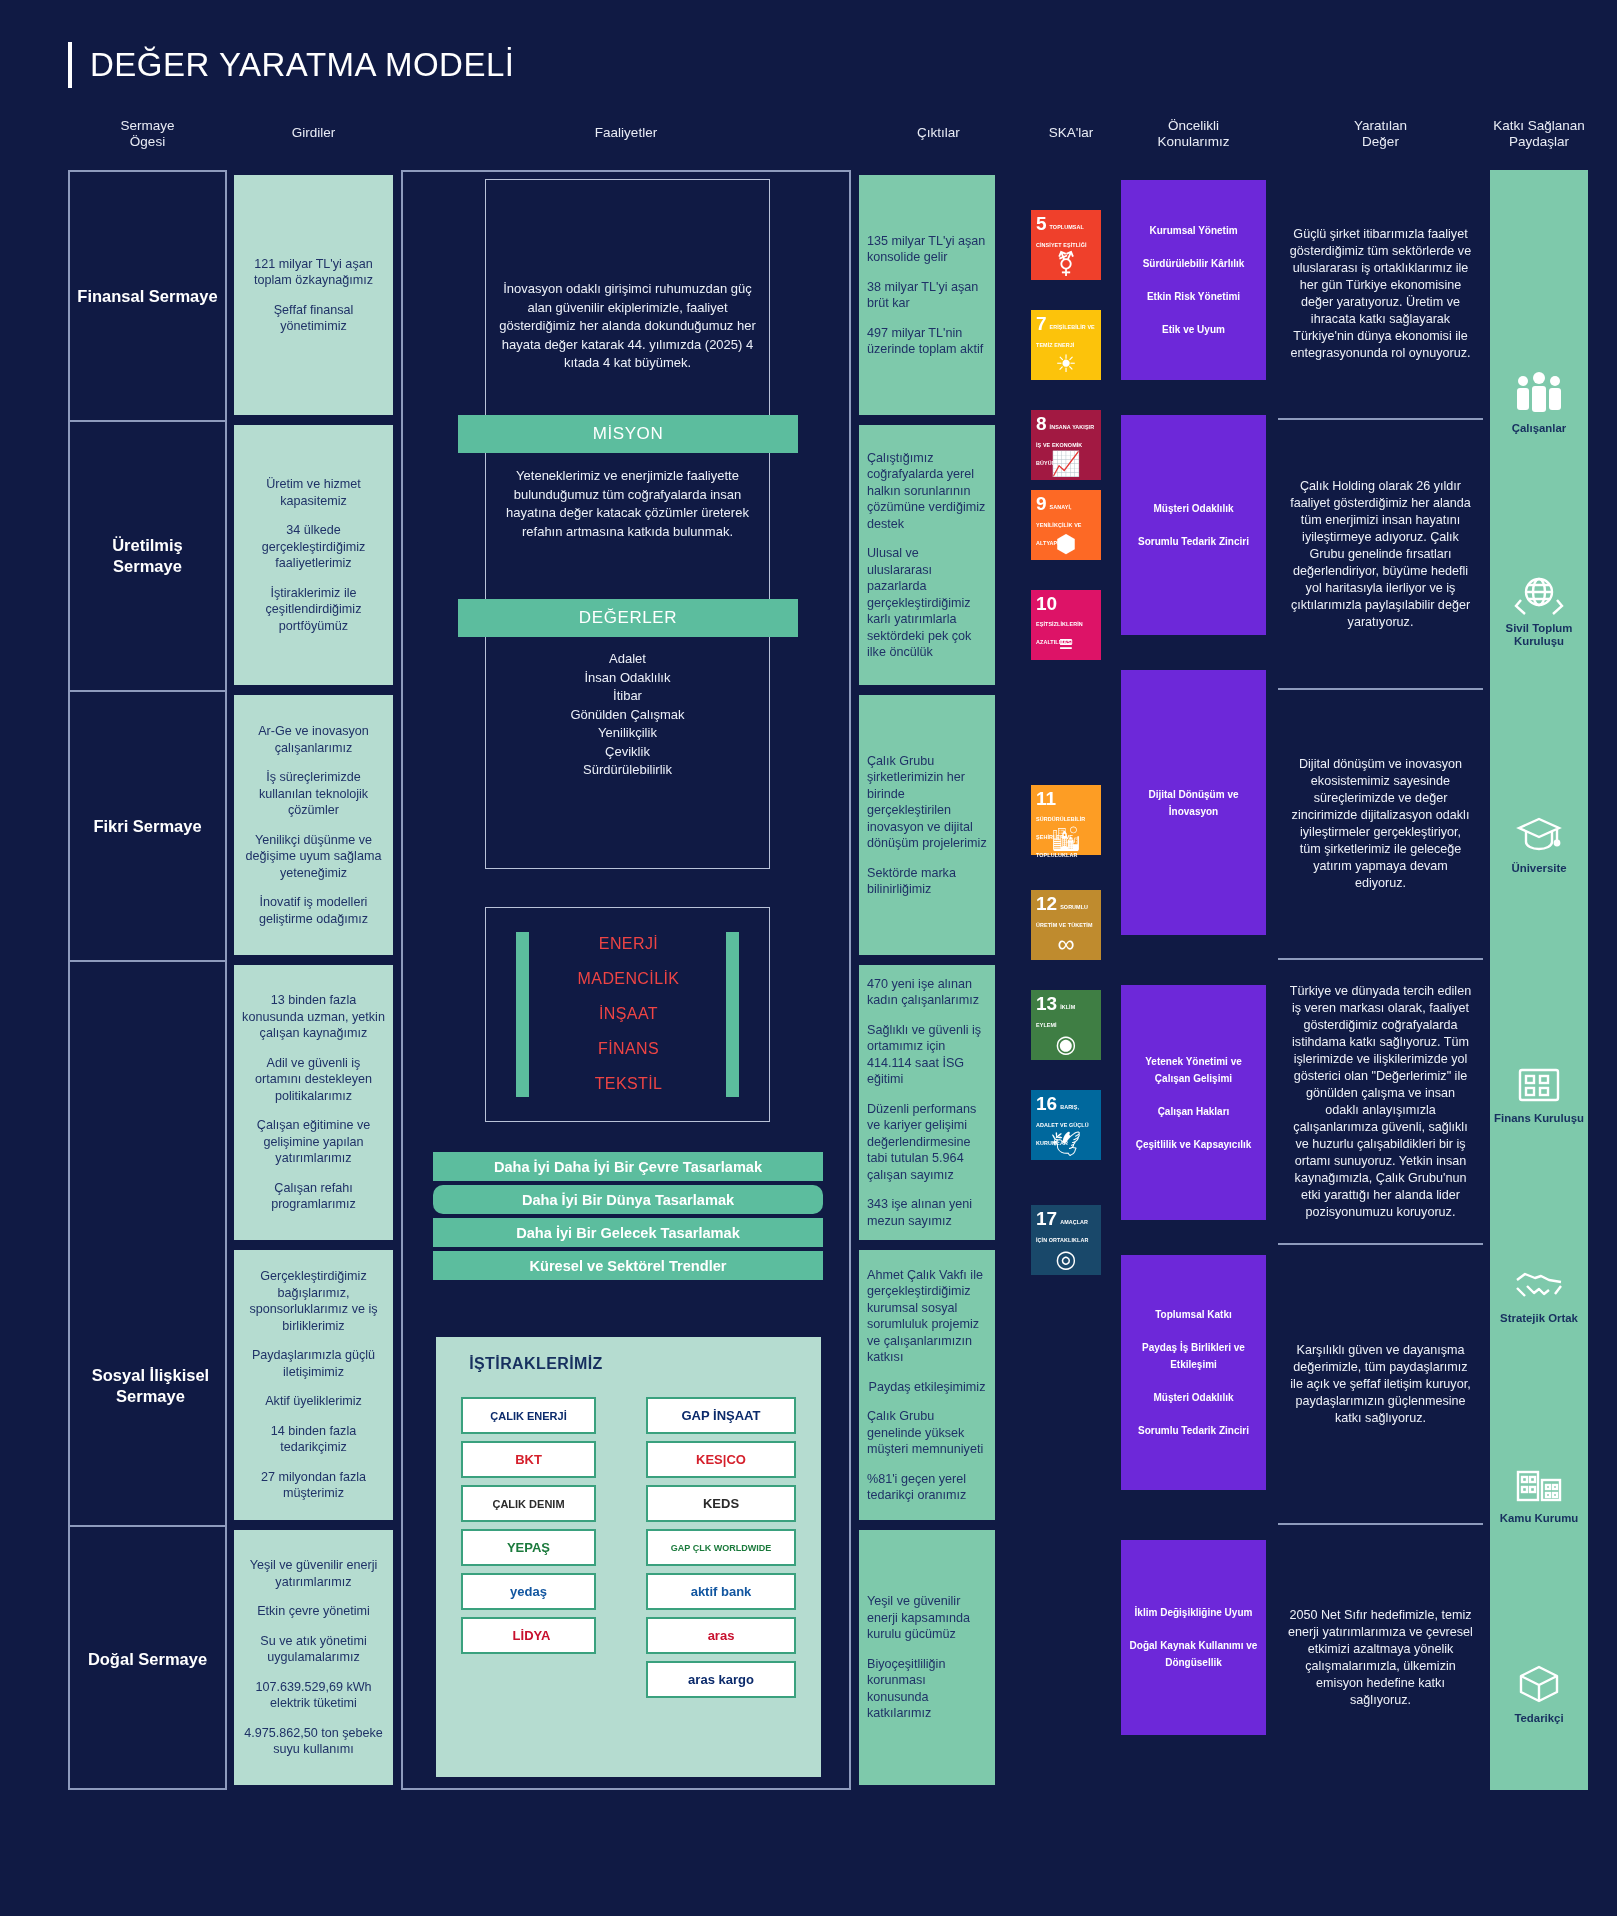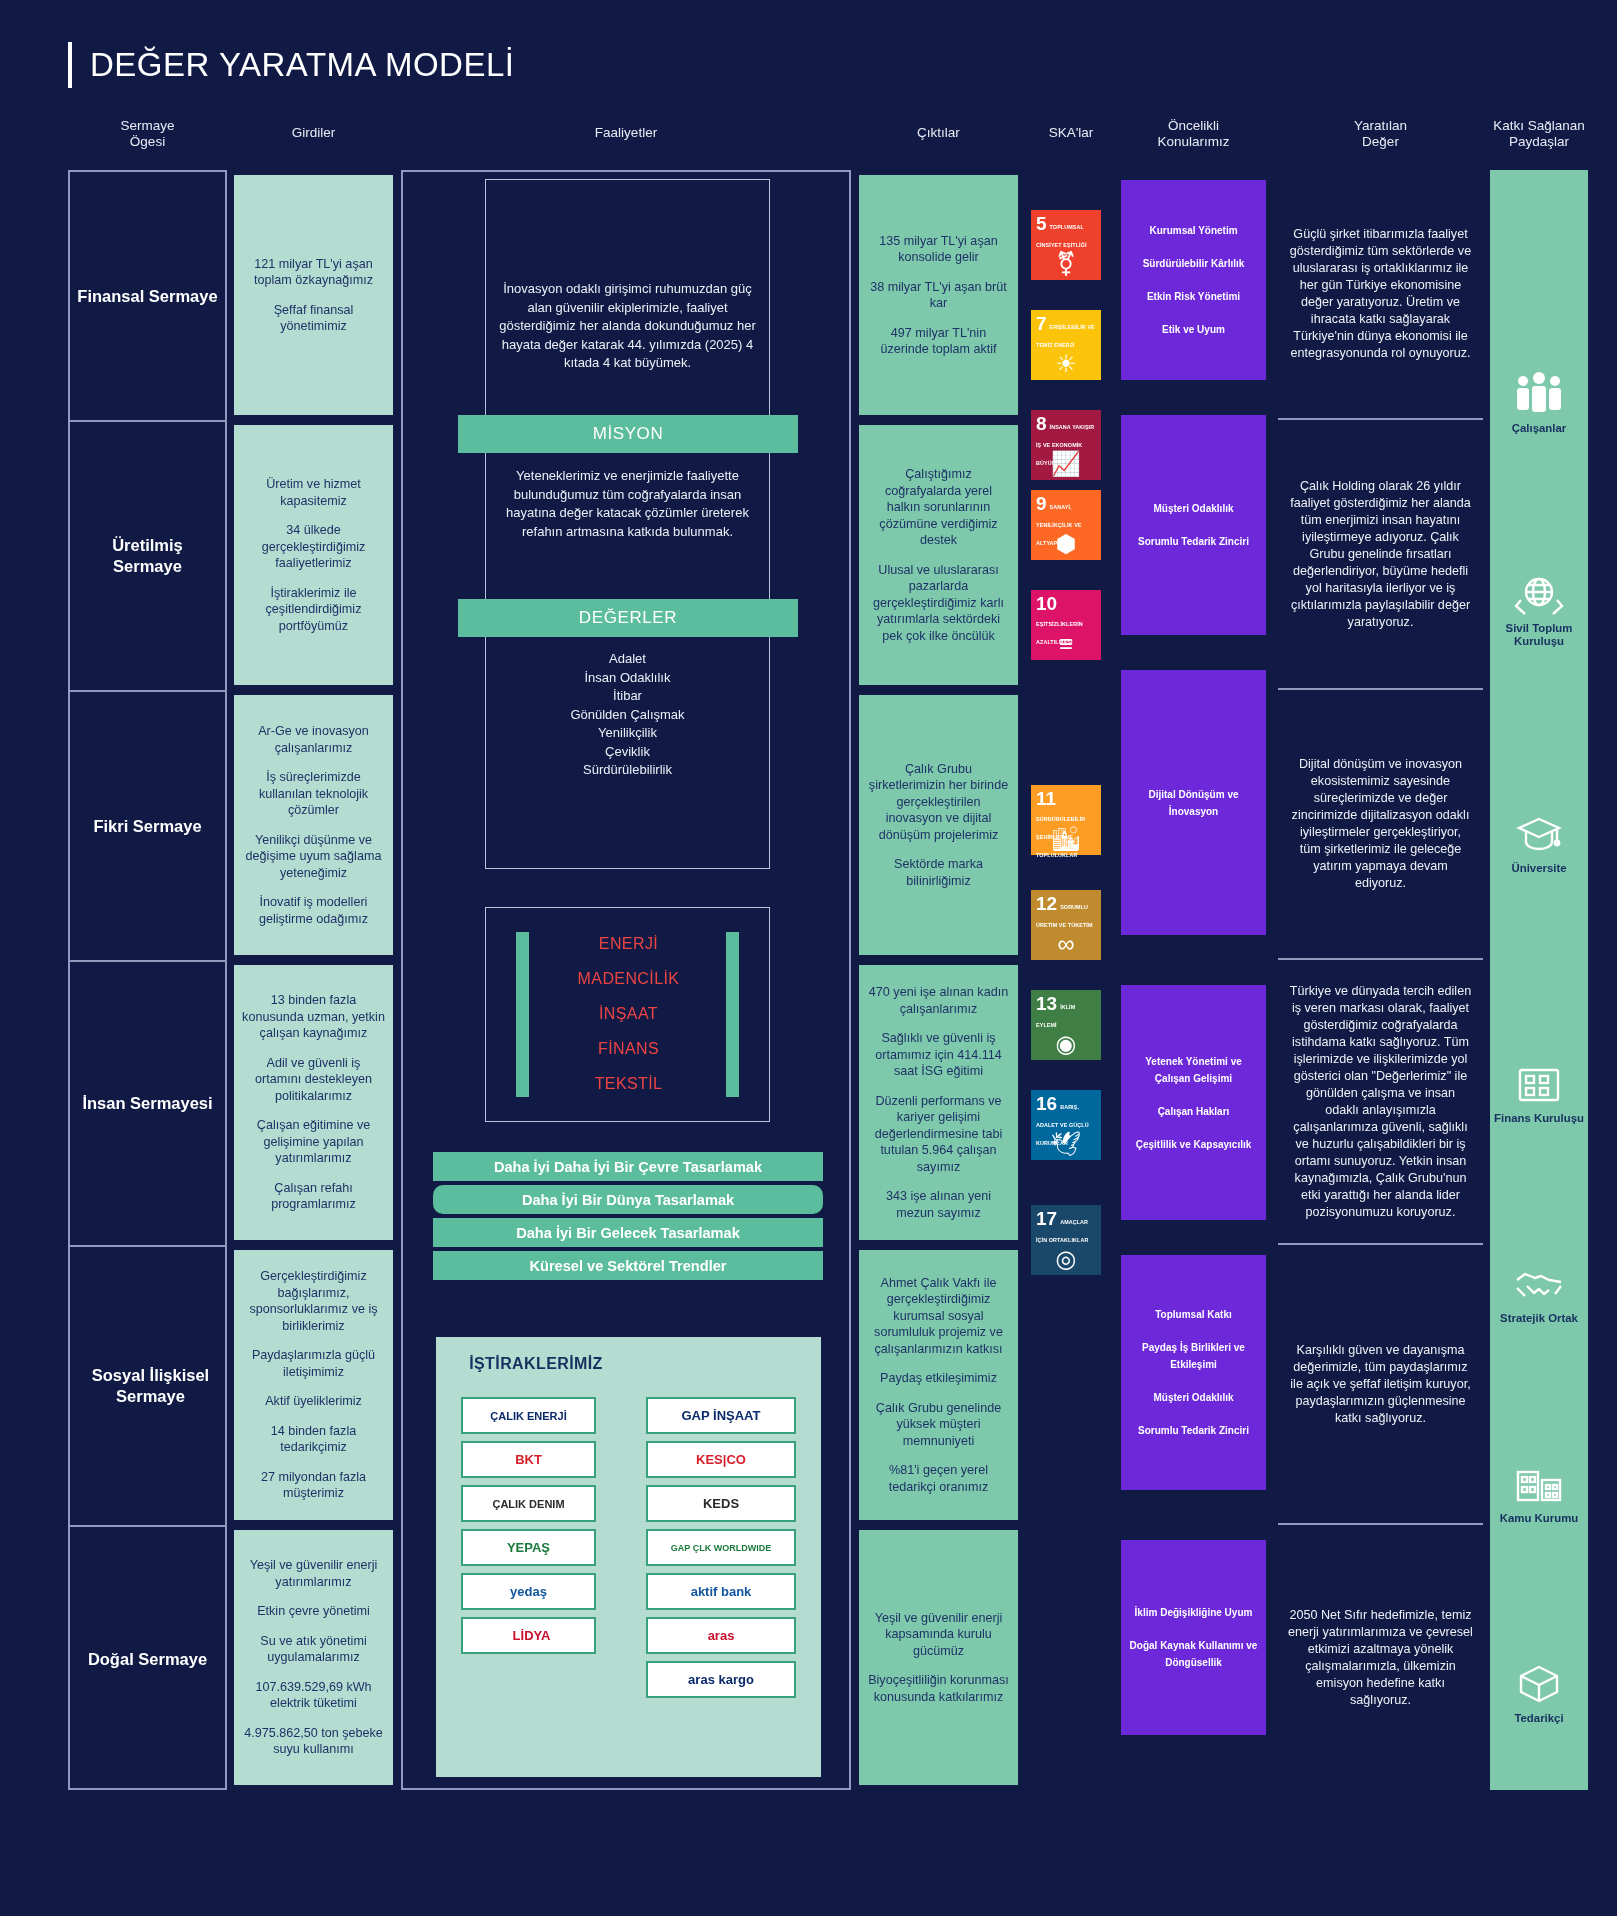--- a/index.html
+++ b/index.html
@@ -63,23 +63,23 @@
 
   .affbox{position:absolute;left:33px;top:1165px;width:385px;height:440px;background:#b5dcd0;}
   .afftitle{position:absolute;left:0;top:18px;width:200px;text-align:center;
             font-size:16px;font-weight:bold;color:#17305f;letter-spacing:.4px;}
   .logo{position:absolute;background:#ffffff;border:2px solid #3aa17e;box-sizing:border-box;
         display:flex;align-items:center;justify-content:center;overflow:hidden;}
   .logo .lg{font-size:14px;font-weight:bold;white-space:nowrap;}
 
   
   .c4{position:absolute;left:791px;top:0;width:159px;height:1620px;}
-  .c4 .cell{position:absolute;left:0;width:159px;background:#7ec9ab;color:#1f3267;
+  .c4 .cell{position:absolute;left:0;width:136px;background:#7ec9ab;color:#1f3267;
             box-sizing:border-box;display:flex;flex-direction:column;align-items:center;justify-content:center;
-            text-align:center;font-size:12.6px;line-height:16.5px;padding:6px 8px;}
+            font-size:12.6px;line-height:16.5px;padding:6px 8px;}
   .c4 .cell p{margin:0 0 13px 0;}
   .c4 .cell p:last-child{margin-bottom:0;}
 
   
   .c5{position:absolute;left:958px;top:0;width:90px;height:1620px;}
   .sdg{position:absolute;left:5px;width:70px;height:70px;color:#fff;box-sizing:border-box;padding:5px 5px 0 5px;}
   .sdg .num{font-size:19px;font-weight:bold;line-height:17px;float:left;margin-right:3px;}
   .sdg .lbl{font-size:5.4px;font-weight:bold;line-height:6.2px;letter-spacing:.1px;text-transform:uppercase;}
   .sdg .gl{position:absolute;left:0;bottom:4px;width:70px;text-align:center;font-size:24px;line-height:24px;}
 
@@ -144,21 +144,20 @@
         <div>Katkı Sağlanan</div>
         <div>Paydaşlar</div>
       </div>
     </div>
 
   <div class="grid">
     <div class="c1" id="col-capitals">
         <div class="cell" style="top: 0px; height: 250px;">Finansal Sermaye</div>
         <div class="cell" style="top: 250px; height: 270px;">Üretilmiş Sermaye</div>
         <div class="cell" style="top: 520px; height: 270px;">Fikri Sermaye</div>
-        <div class="cell" style="top: 790px; height: 285px;">İnsan Sermayesi</div>
         <div class="cell" style="top: 1075px; height: 280px; padding-left: 12px;">Sosyal İlişkisel Sermaye</div>
         <div class="cell" style="top: 1355px; height: 265px;">Doğal Sermaye</div>
       </div>
     <div class="c2" id="col-inputs">
         <div class="cell" style="top: 5px; height: 240px;">
           <p>121 milyar TL'yi aşan toplam özkaynağımız</p>
           <p>Şeffaf finansal yönetimimiz</p>
         </div>
         <div class="cell" style="top: 255px; height: 260px;">
           <p>Üretim ve hizmet kapasitemiz</p>

